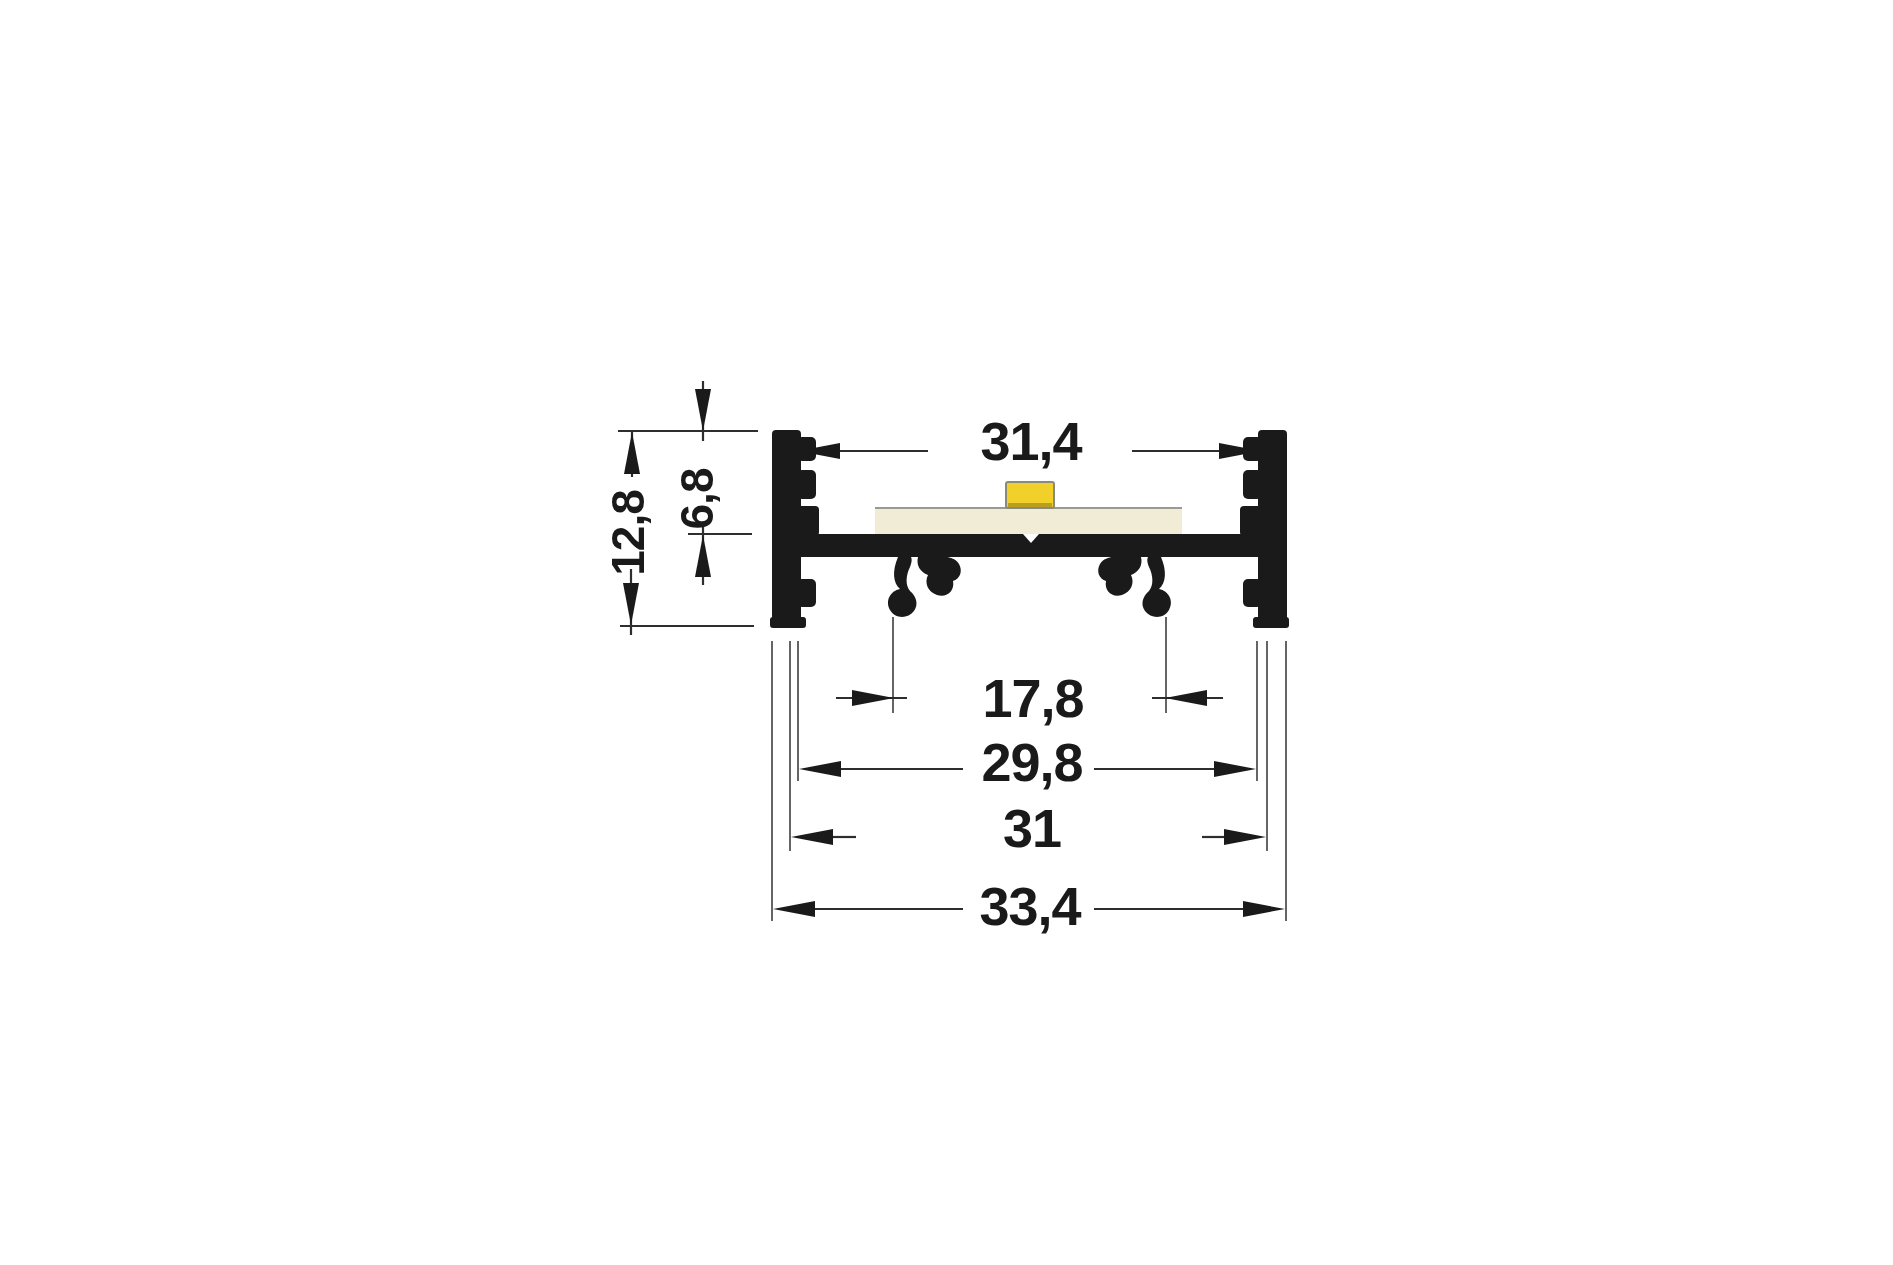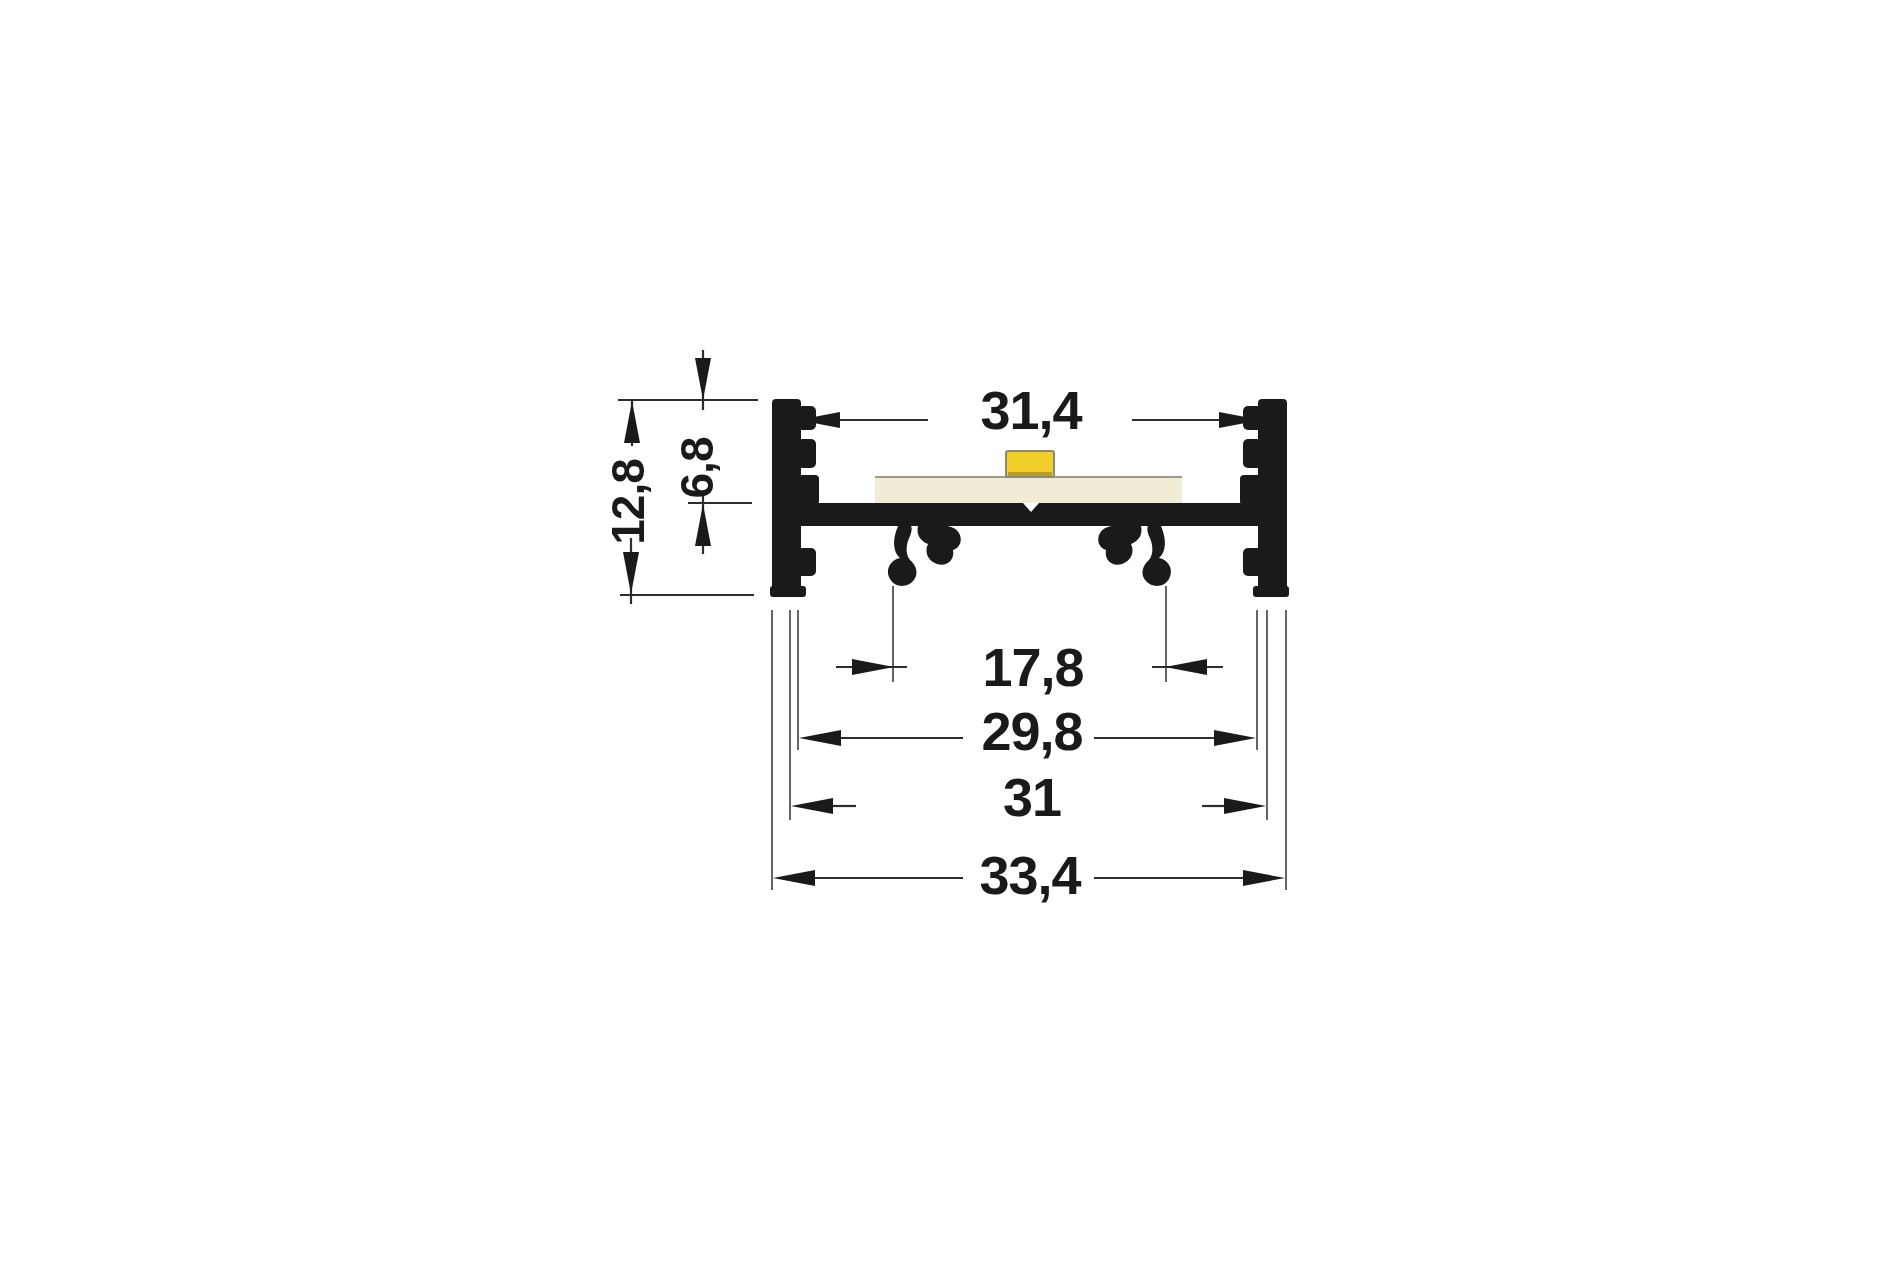--- a/index.html
+++ b/index.html
@@ -9,20 +9,21 @@
     --led:#f2d02a;
     --led-edge:#8a8a7a;
     --pcb:#f0ecd6;
     --pcb-edge:#9a9a90;
     --bg:#ffffff;
   }
   html,body{margin:0;padding:0;background:var(--bg);}
   .canvas{
     width:1893px;height:1169px;position:relative;background:var(--bg);
     font-family:"Liberation Sans", sans-serif;
+    margin-top:31px;
   }
   svg{display:block;}
   text{
     font-family:"Liberation Sans", sans-serif;
     font-weight:700;
     fill:var(--ink);
     letter-spacing:-1px;
   }
   .dim-label{font-size:54px;}
   .dim-label-vert{font-size:46px;}

